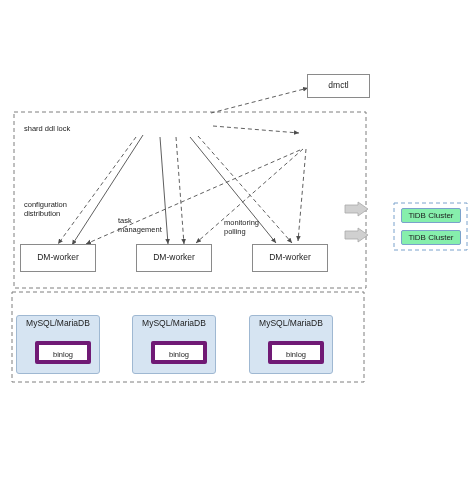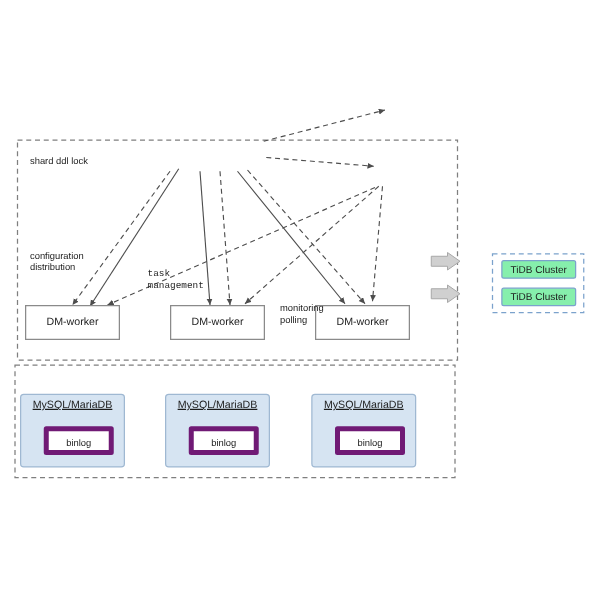--- a/index.html
+++ b/index.html
@@ -35,21 +35,20 @@
     font-size: 8.5px;
     line-height: 1.15;
     white-space: nowrap;
   }
   .node.db {
     background: #d6e4f2;
     border: 1px solid #9fb8d2;
     border-radius: 3px;
     display: block;
     padding-top: 3px;
-    text-decoration: underline;
   }
   .db-title {
     font-size: 8.5px;
     text-align: center;
     color: #1c1c1c;
   }
   .binlog {
     position: absolute;
     left: 18px;
     bottom: 9px;
@@ -124,20 +123,23 @@
     <path d="M57,318 L51,328 L54.5,328 L54.5,341 L59.5,341 L59.5,328 L63,328 z" fill="#ffffff" stroke="#4d4d4d" stroke-width="0.9"></path>
     <path d="M173,318 L167,328 L170.5,328 L170.5,341 L175.5,341 L175.5,328 L179,328 z" fill="#ffffff" stroke="#4d4d4d" stroke-width="0.9"></path>
     <path d="M290,318 L284,328 L287.5,328 L287.5,341 L292.5,341 L292.5,318 z" fill="#ffffff" stroke="#4d4d4d" stroke-width="0"></path>
     <path d="M290,318 L284,328 L287.5,328 L287.5,341 L292.5,341 L292.5,328 L296,328 z" fill="#ffffff" stroke="#4d4d4d" stroke-width="0.9"></path>
 
     <path d="M345,205 L358,205 L358,202 L368,209 L358,216 L358,213 L345,213 z" fill="#d0d0d0" stroke="#a8a8a8" stroke-width="0.8"></path>
     <path d="M345,231 L358,231 L358,228 L368,235 L358,242 L358,239 L345,239 z" fill="#d0d0d0" stroke="#a8a8a8" stroke-width="0.8"></path>
   </svg>
 
 
+  <div class="node" style="left:307px; top:74px; width:63px; height:24px;">
+    <span>dmctl</span>
+  </div>
 
 
   <div class="node" style="left:20px; top:244px; width:76px; height:28px;">
     <span>DM-worker</span>
   </div>
 
   <div class="node" style="left:136px; top:244px; width:76px; height:28px;">
     <span>DM-worker</span>
   </div>
 
@@ -171,19 +173,19 @@
   </div>
   <div class="tidb" style="left:401px; top:230px; width:60px; height:15px;">
     <span>TiDB Cluster</span>
   </div>
 
   <div class="label" style="left:24px; top:124px;">shard ddl lock</div>
 
   <div class="label" style="left:24px; top:200px;">configuration
 distribution</div>
 
-  <div class="label" style="left:118px; top:216px;font-family:Liberation Mono, monospace;">task
+  <div class="label" style="left:118px; top:216px;">task
 management</div>
 
-  <div class="label" style="left:224px; top:218px;margin-top:24px;">monitoring
+  <div class="label" style="left:224px; top:218px;">monitoring
 polling</div>
 
 </div>
 
 </body></html>

